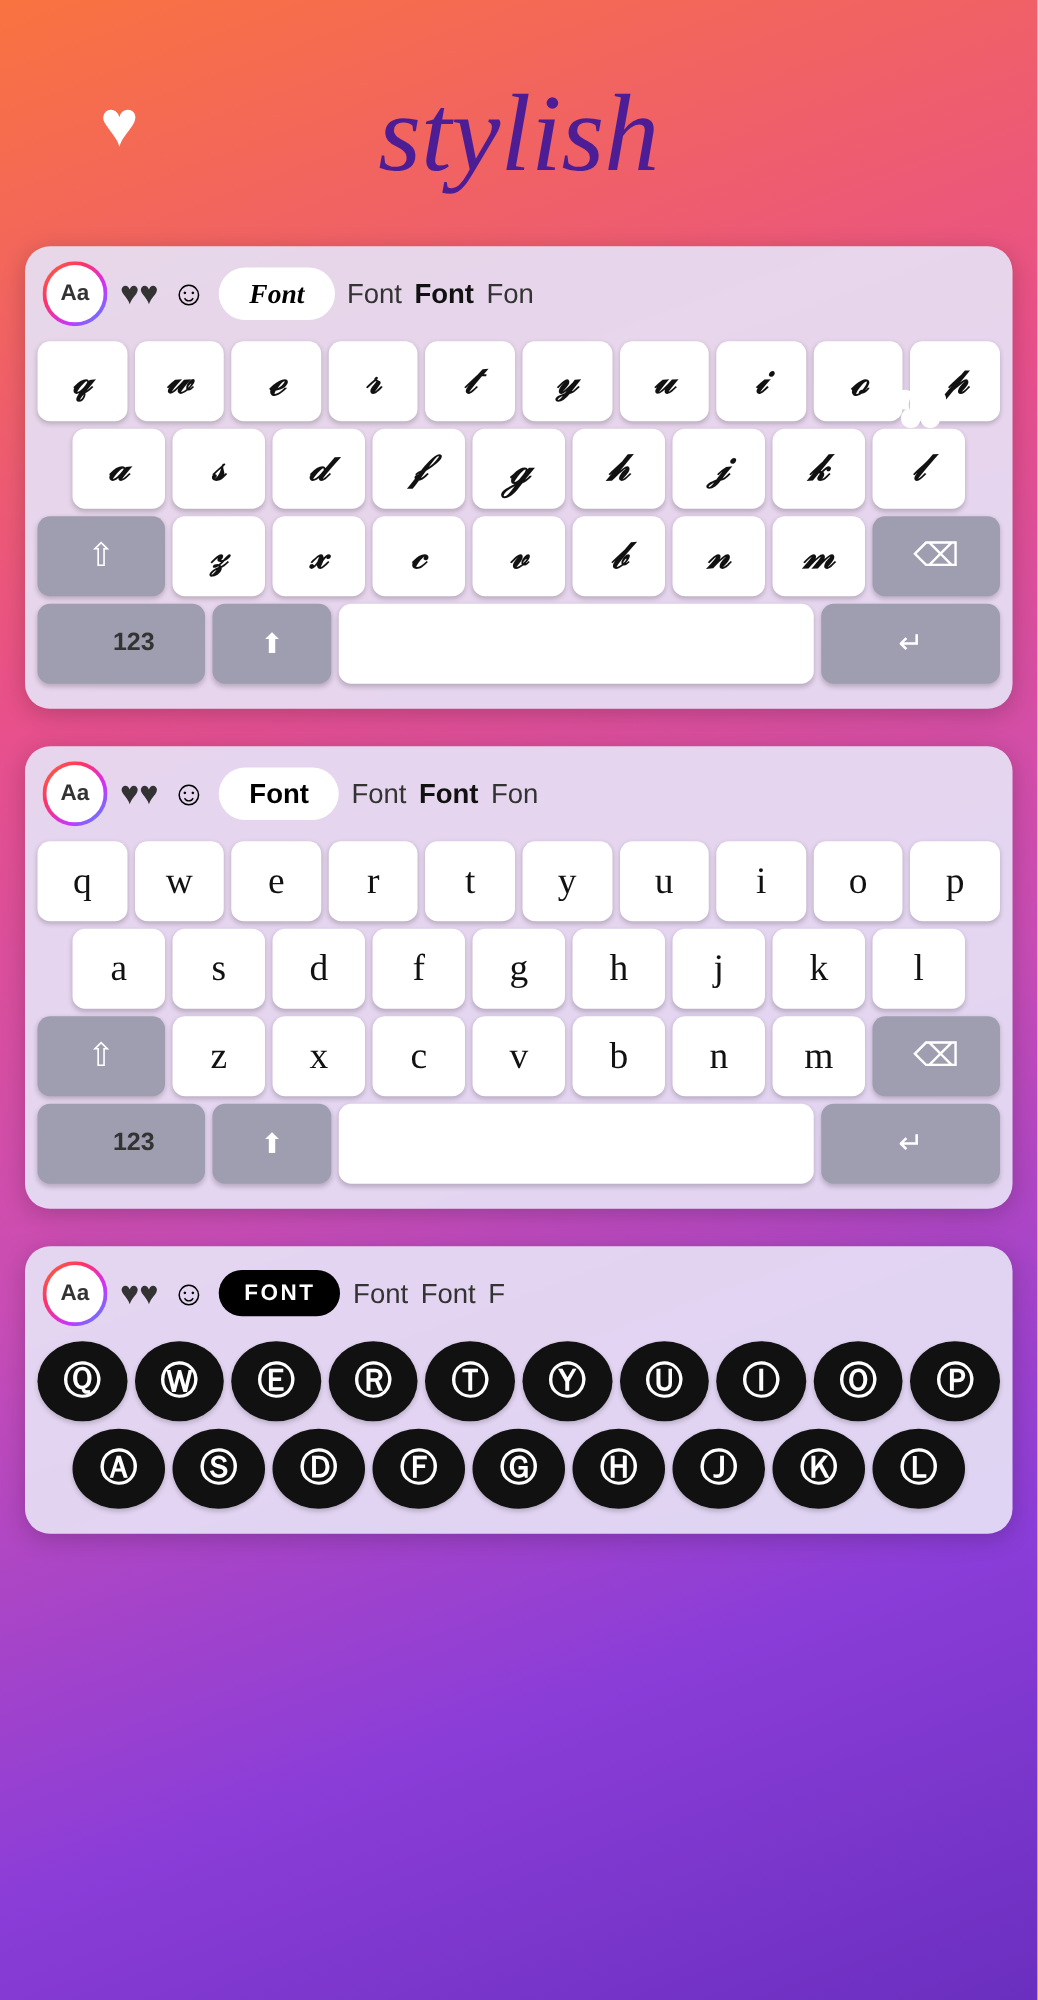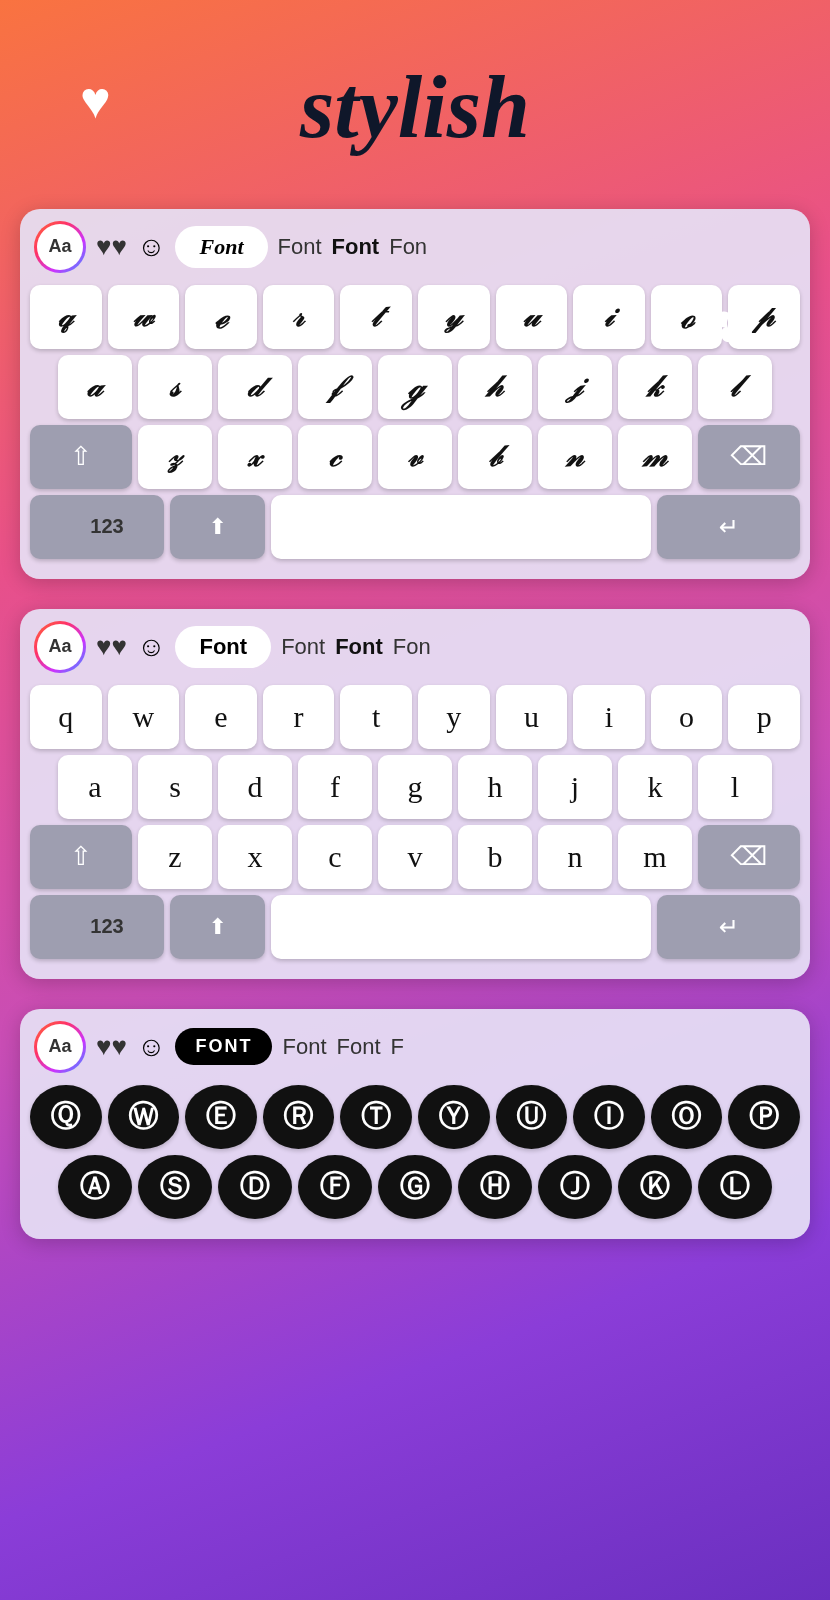--- a/index.html
+++ b/index.html
@@ -31,42 +31,42 @@
 
     .header-flower {
       position: absolute;
       right: 70px;
       top: 290px;
       color: white;
       font-size: 56px;
     }
 
     .header-title {
-      color: #0f172a;
+      color: #4c1d95;
       font-family: 'Georgia', cursive;
       font-style: italic;
-      font-weight: bold;
+      font-weight: normal;
       line-height: 1.1;
     }
 
     .header-title .stylish {
       font-size: 88px;
       display: block;
     }
 
     .header-title .keyboard {
       font-size: 110px;
       display: block;
     }
 
     
     .keyboard-panel {
       background: rgba(230, 225, 245, 0.92);
       border-radius: 20px;
-      margin: 12px 20px 30px;
+      margin: 0 20px 30px;
       padding: 12px 10px 14px;
       box-shadow: 0 4px 20px rgba(0,0,0,0.2);
     }
 
     
     .toolbar {
       display: flex;
       align-items: center;
       gap: 10px;
       margin-bottom: 12px;

